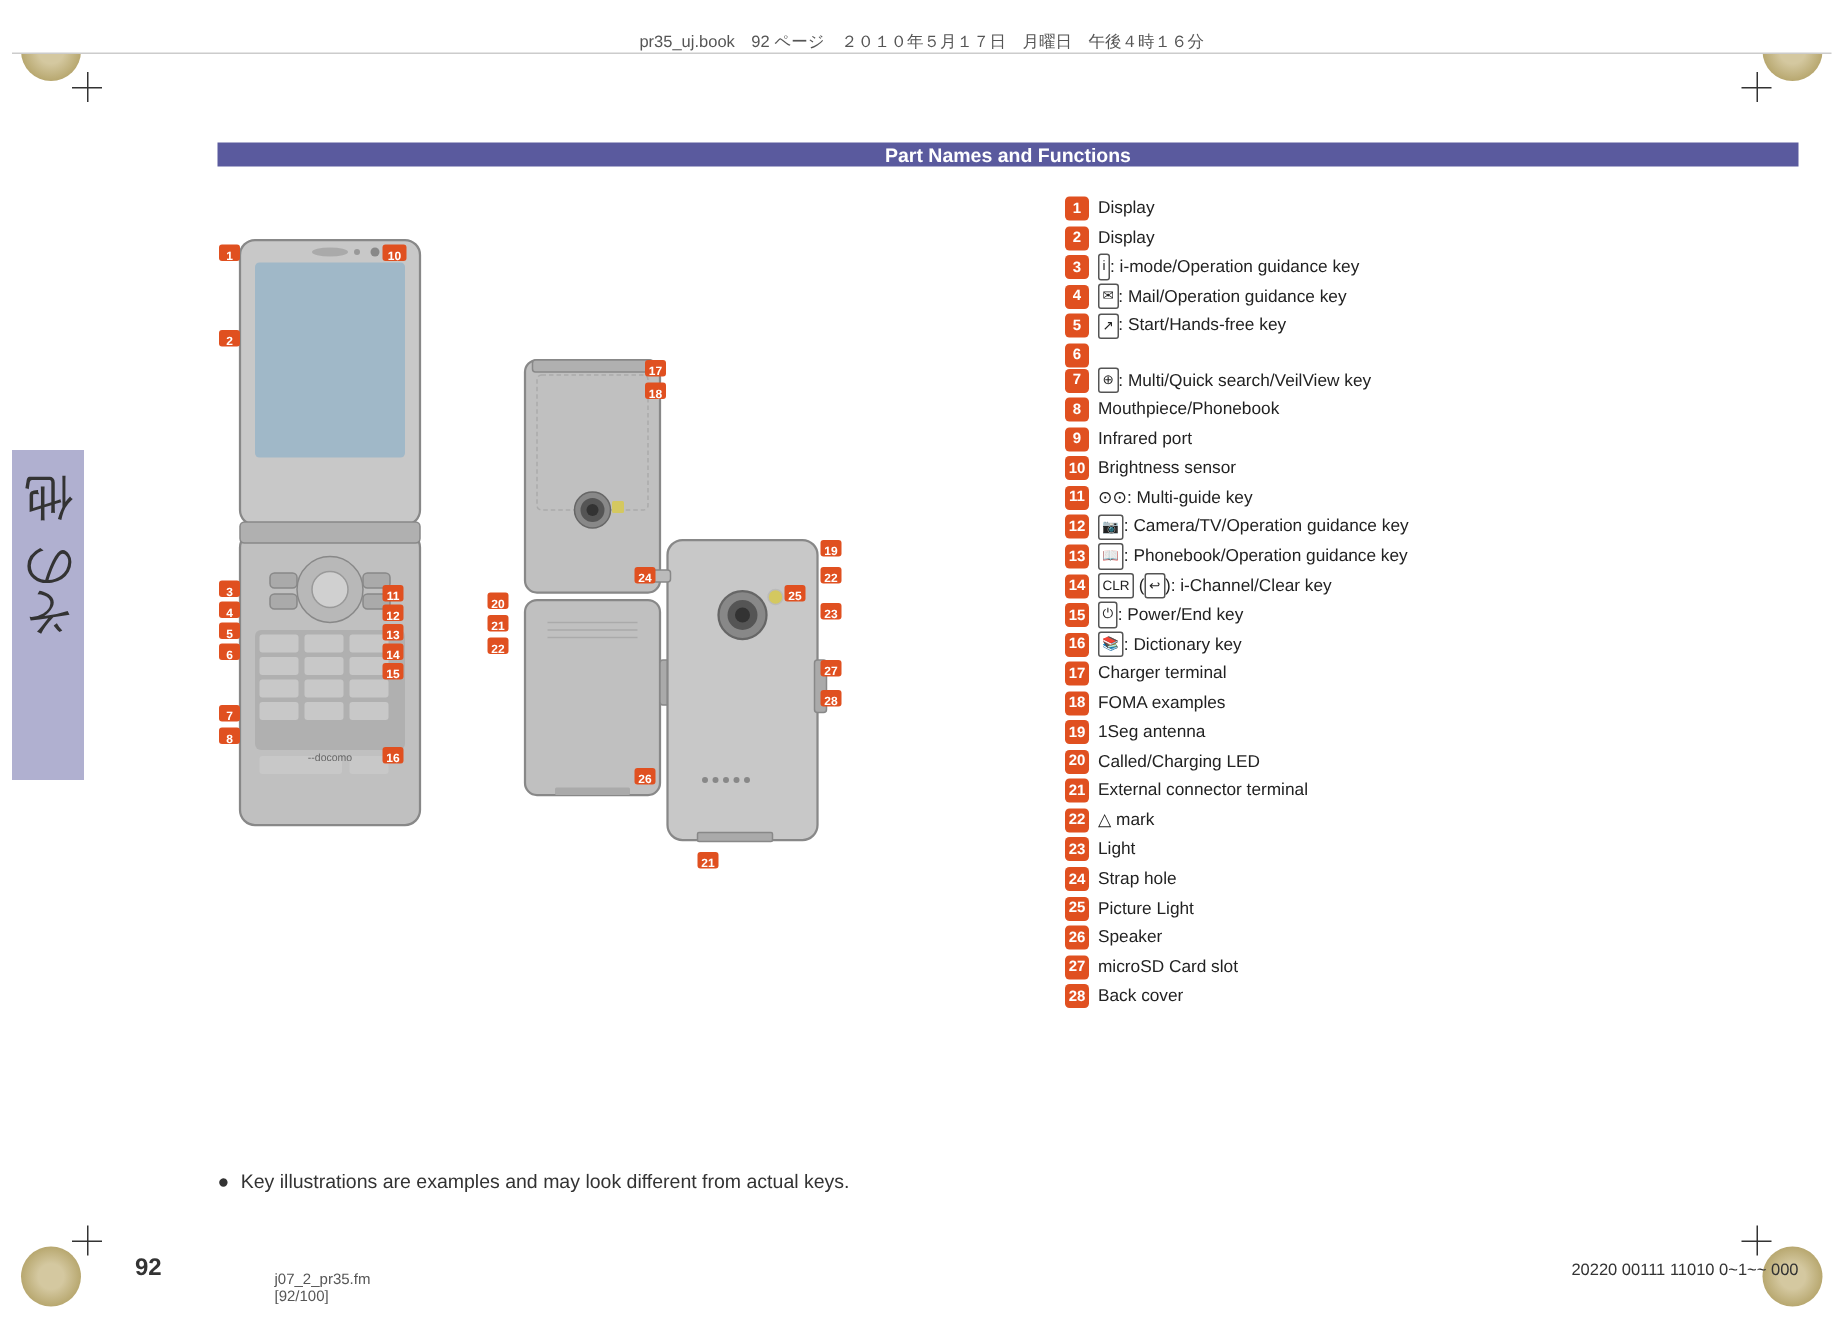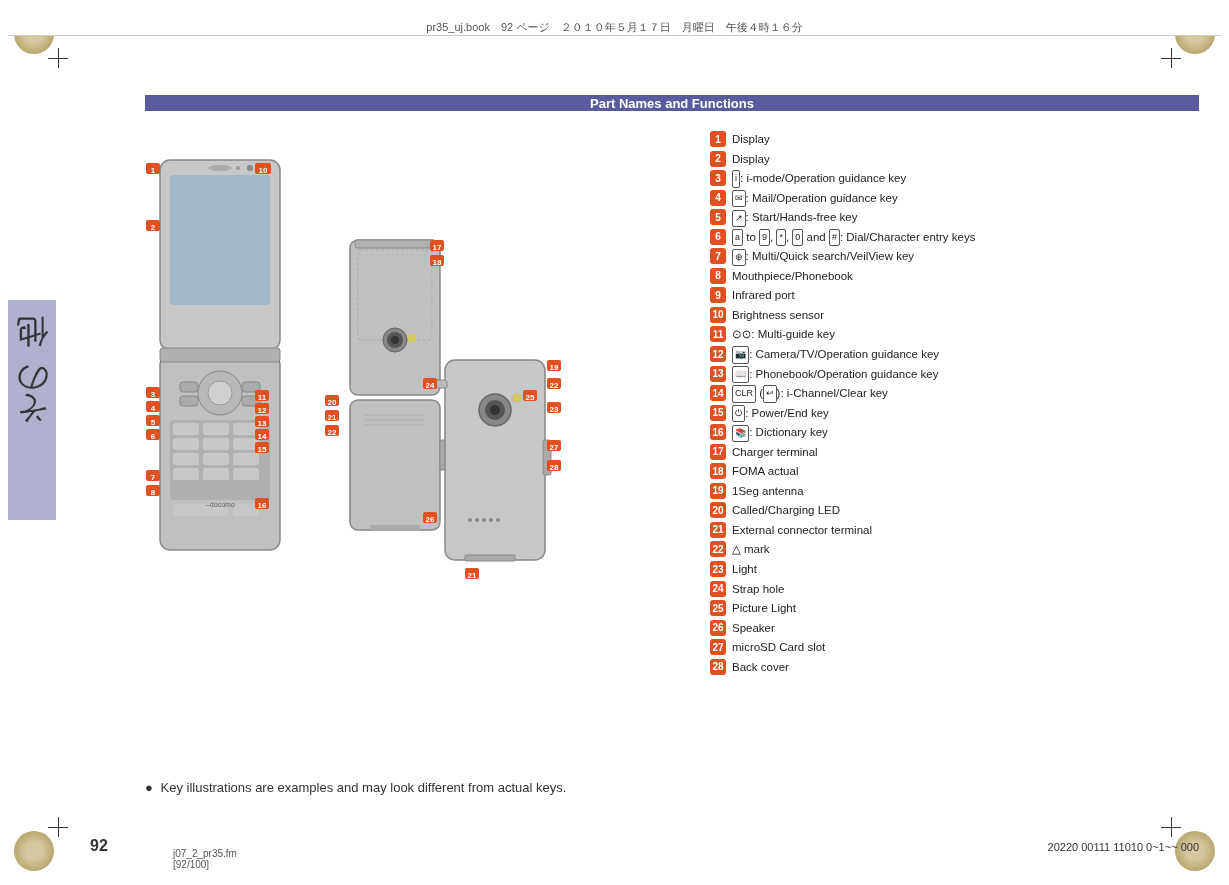--- a/index.html
+++ b/index.html
@@ -174,21 +174,21 @@
       bottom: 30px;
       left: 90px;
       font-size: 16px;
       font-weight: bold;
       color: #333;
     }
 
     .footer-left {
       position: absolute;
       bottom: 15px;
-      left: 145px;
+      left: 155px;
       font-size: 10px;
       color: #555;
       padding-left: 28px;
     }
 
     .footer-right {
       position: absolute;
       bottom: 32px;
       right: 30px;
       font-size: 11px;
@@ -448,21 +448,20 @@
     <li>
       <span class="num-badge num-4">4</span>
       <span><span class="icon-box">✉</span>: Mail/Operation guidance key</span>
     </li>
     <li>
       <span class="num-badge num-5">5</span>
       <span><span class="icon-box">↗</span>: Start/Hands-free key</span>
     </li>
     <li>
       <span class="num-badge num-6">6</span>
-      <span><span class="icon-box">a</span> to <span class="icon-box">9</span>, <span class="icon-box">*</span>, <span class="icon-box">0</span> and <span class="icon-box">#</span>: Dial/Character entry keys</span>
     </li>
     <li>
       <span class="num-badge num-7">7</span>
       <span><span class="icon-box">⊕</span>: Multi/Quick search/VeilView key</span>
     </li>
     <li>
       <span class="num-badge num-8">8</span>
       <span>Mouthpiece/Phonebook</span>
     </li>
     <li>
@@ -496,21 +495,21 @@
     <li>
       <span class="num-badge num-16">16</span>
       <span><span class="icon-box">📚</span>: Dictionary key</span>
     </li>
     <li>
       <span class="num-badge num-17">17</span>
       <span>Charger terminal</span>
     </li>
     <li>
       <span class="num-badge num-18">18</span>
-      <span>FOMA actual</span>
+      <span>FOMA examples</span>
     </li>
     <li>
       <span class="num-badge num-19">19</span>
       <span>1Seg antenna</span>
     </li>
     <li>
       <span class="num-badge num-20">20</span>
       <span>Called/Charging LED</span>
     </li>
     <li>

